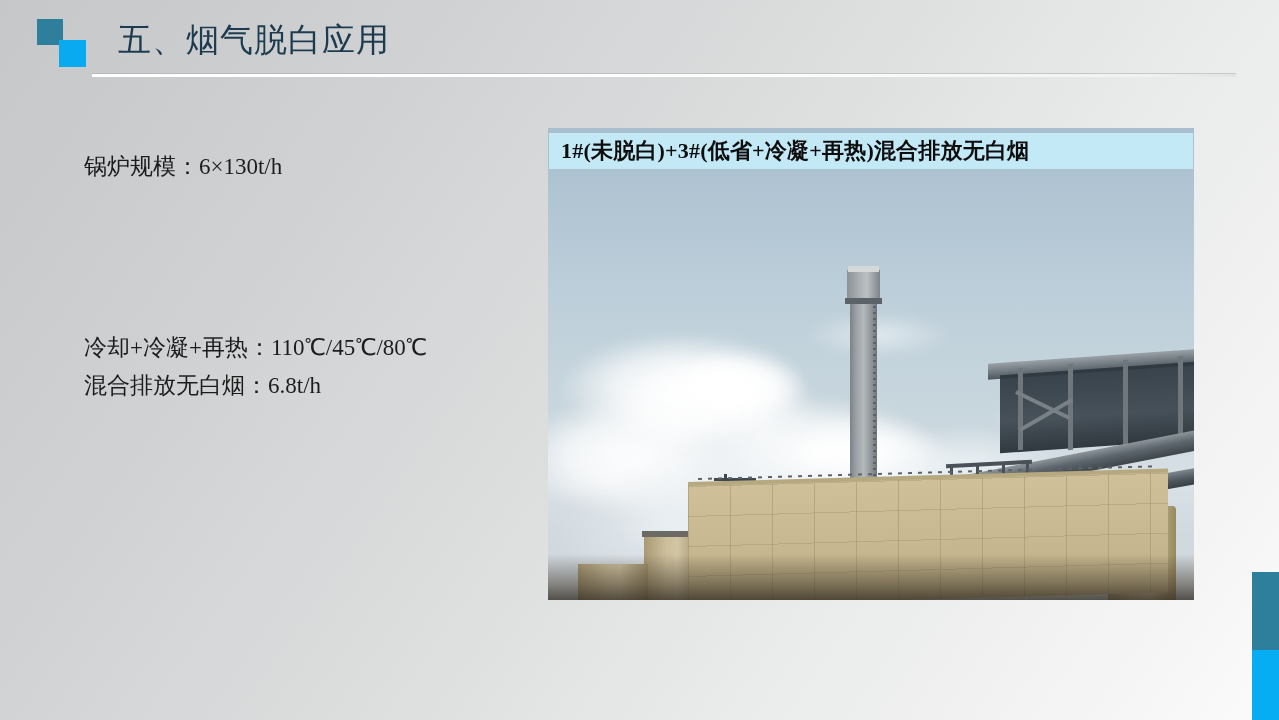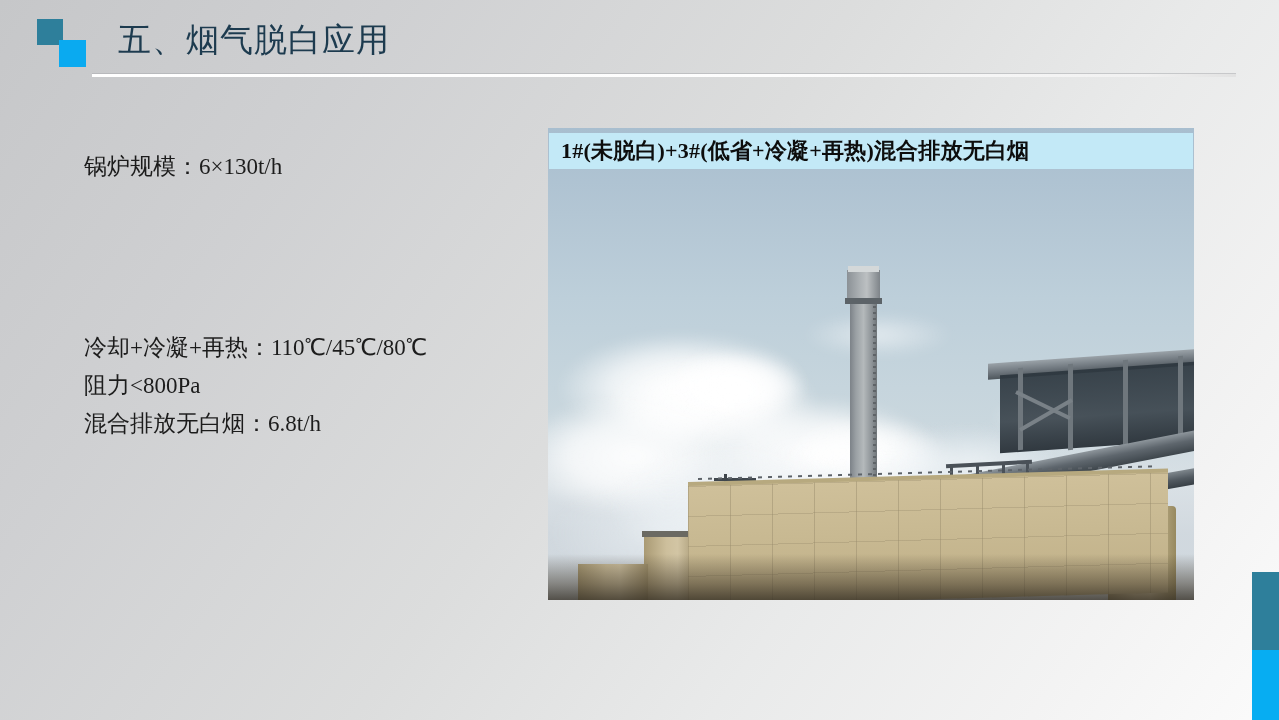--- a/index.html
+++ b/index.html
@@ -376,21 +376,20 @@
 
   <div class="title">五、烟气脱白应用</div>
   <div class="title-rule"></div>
 
   <div class="text-block block-company">
     <span class="text-line">锅炉规模：6×130t/h</span>
   </div>
 
   <div class="text-block block-params">
     <span class="text-line">冷却+冷凝+再热：110℃/45℃/80℃</span>
-    <span class="text-line">阻力&lt;800Pa</span>
     <span class="text-line">混合排放无白烟：6.8t/h</span>
   </div>
 
   <div class="photo-frame">
     <div class="photo">
 
       <div class="cloud cloud-l"></div>
       <div class="cloud cloud-a"></div>
       <div class="cloud cloud-b"></div>
       <div class="cloud cloud-c"></div>

